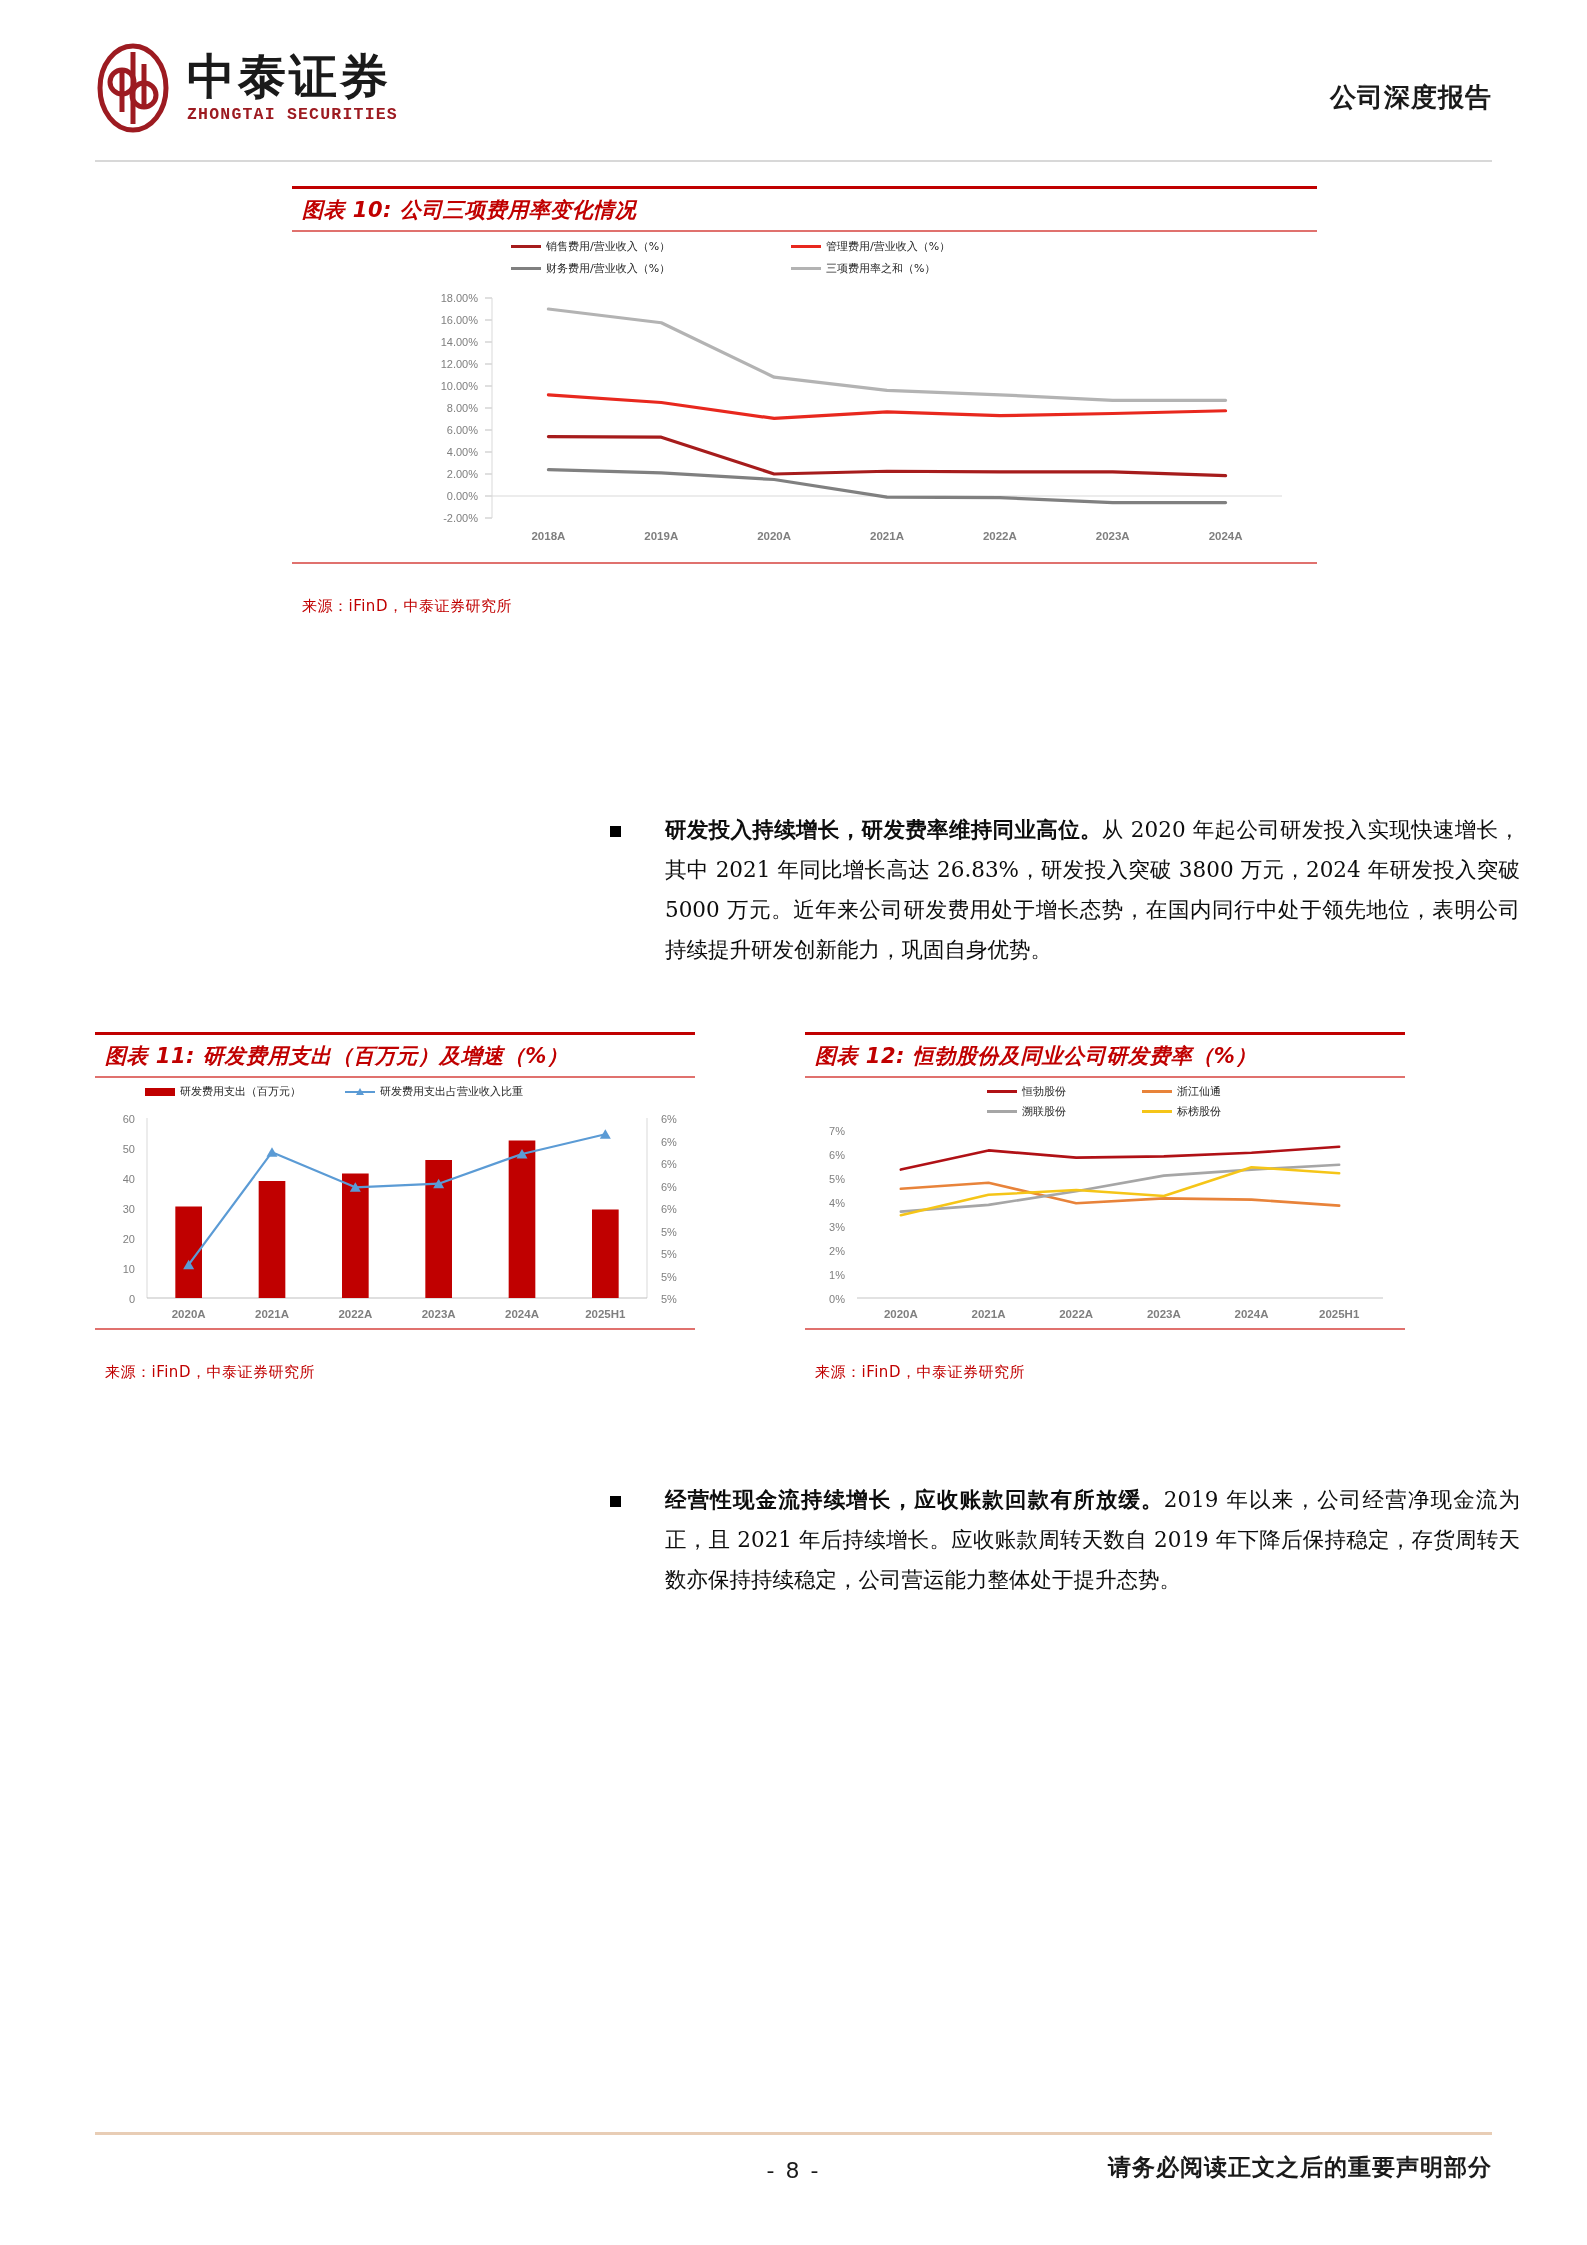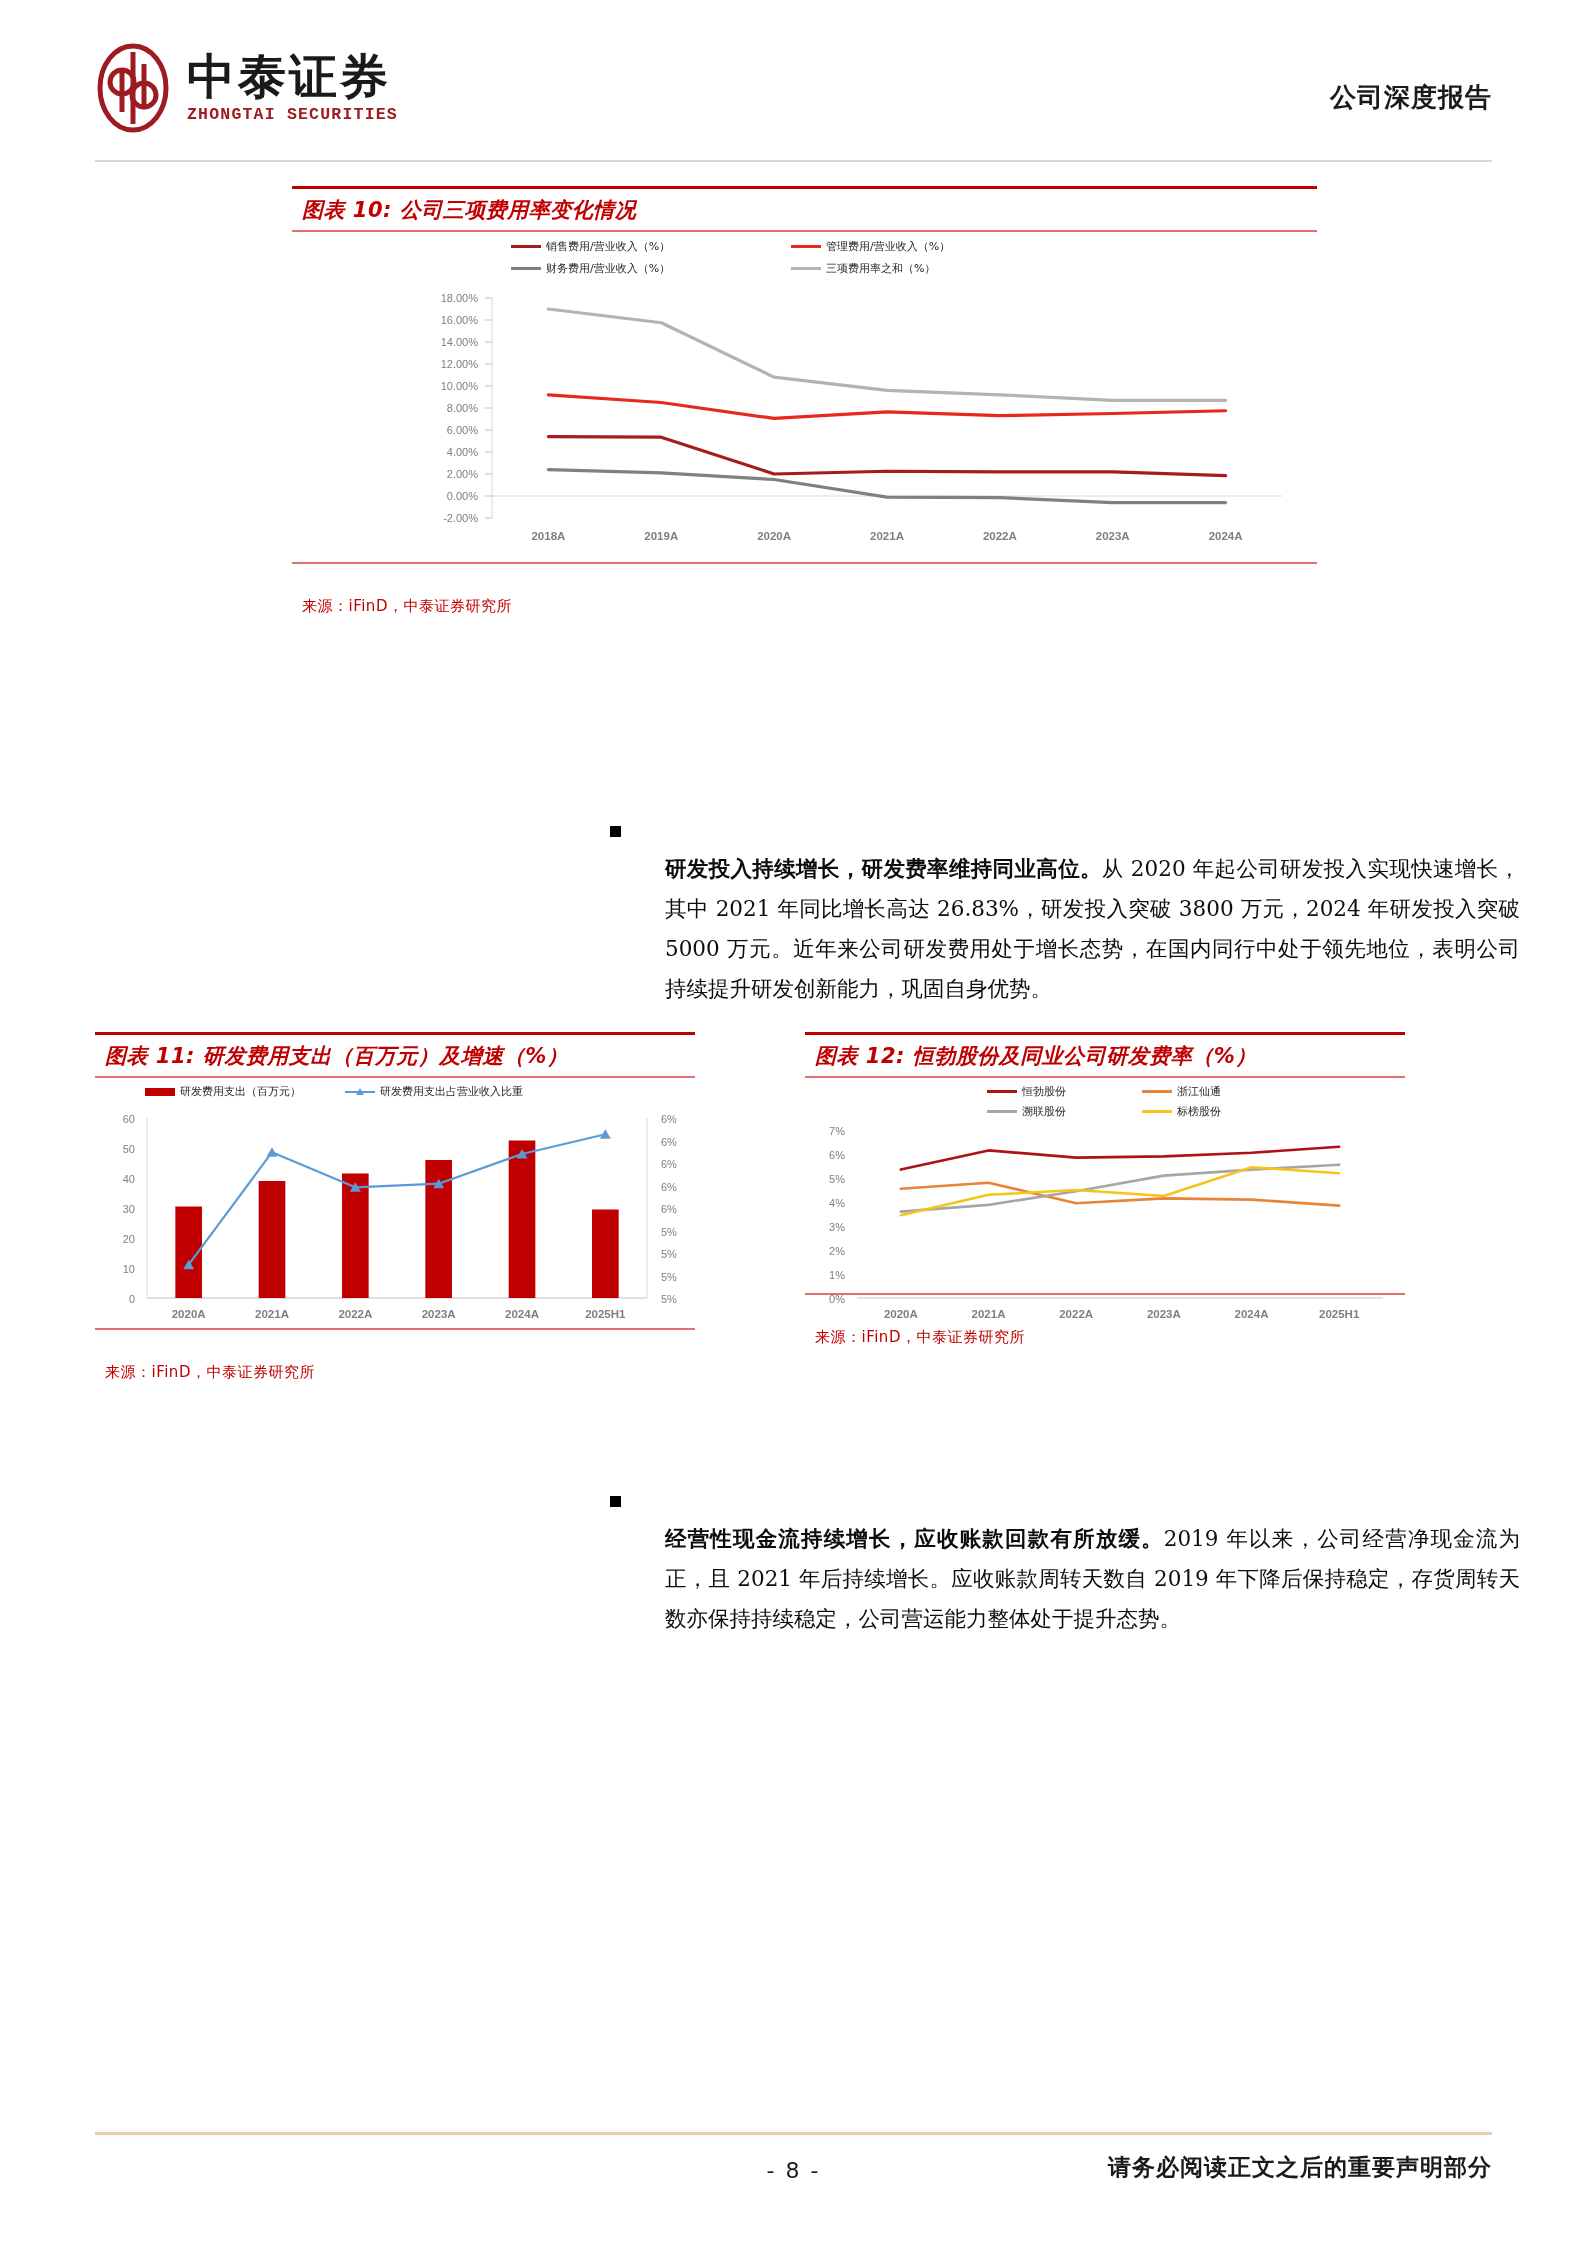--- a/index.html
+++ b/index.html
@@ -49,28 +49,28 @@
   .axis-lbl-x{font-family:"Liberation Sans",sans-serif;font-size:11.5px;fill:#7f7f7f;font-weight:600;}
 
   
   #ex11{left:95px;top:1032px;width:600px;}
   #ex11 .ex-body{height:250px;}
   .c11-legend{position:absolute;left:50px;top:6px;display:flex;gap:44px;}
   .c11-plot{position:absolute;left:0;top:34px;width:100%;height:216px;}
 
   
   #ex12{left:805px;top:1032px;width:600px;}
-  #ex12 .ex-body{height:215px;}
+  #ex12 .ex-body{height:250px;}
   .c12-legend{position:absolute;left:182px;top:6px;width:310px;
       display:grid;grid-template-columns:1fr 1fr;row-gap:5px;}
   .c12-plot{position:absolute;left:0;top:46px;width:100%;height:204px;}
 
   
   .para{position:absolute;font-family:"DejaVu Serif", serif;font-size:21.5px;
-        line-height:40px;color:#0d0d0d;text-align:justify;margin-top:39px;}
+        line-height:40px;color:#0d0d0d;text-align:justify;}
   .para b{font-family:"DejaVu Sans", sans-serif;font-weight:700;}
   .bullet{position:absolute;width:11px;height:11px;background:#000;}
   #para1{left:665px;top:810px;width:855px;}
   #bullet1{left:610px;top:826px;}
   #para2{left:665px;top:1480px;width:855px;}
   #bullet2{left:610px;top:1496px;}
 
   
   .footer-rule{position:absolute;left:95px;right:95px;bottom:110px;height:3px;background:#e8cdb5;}
   .footer-page{position:absolute;left:0;right:0;bottom:62px;text-align:center;

